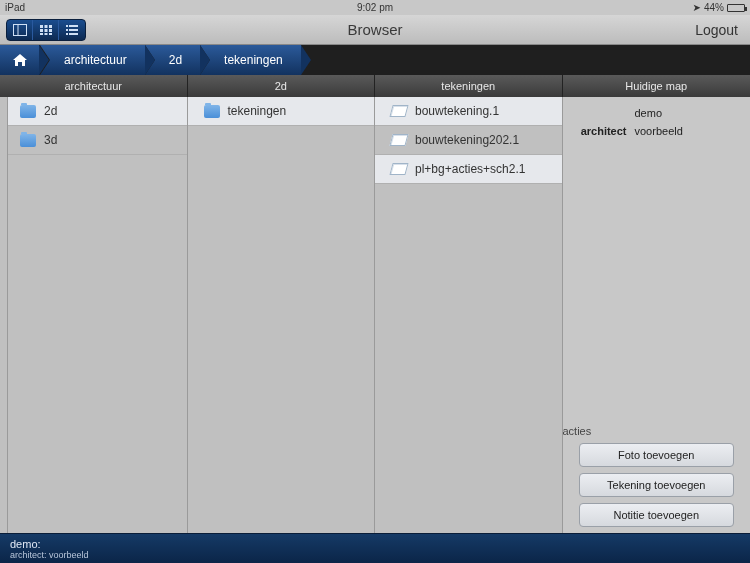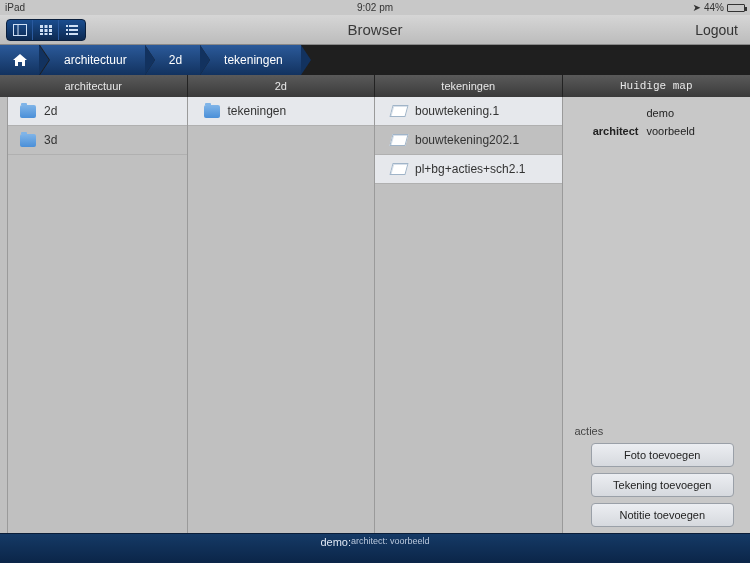--- a/index.html
+++ b/index.html
@@ -28,46 +28,46 @@
   .home-btn { width:40px; height:30px; display:flex; align-items:center; justify-content:center; background: linear-gradient(#2b5a9a,#12325f); border-right:1px solid #0a1f3d; position:relative; }
   .home-btn::after { content:""; position:absolute; right:-10px; top:0; border-top:15px solid transparent; border-bottom:15px solid transparent; border-left:10px solid #12325f; z-index:2;}
   .crumb { height:30px; line-height:30px; padding:0 18px 0 24px; background: linear-gradient(#2b5a9a,#12325f); color:#fff; font-size:12px; position:relative; margin-left:0px;}
   .crumb::before { content:""; position:absolute; left:0; top:0; border-top:15px solid transparent; border-bottom:15px solid transparent; border-left:10px solid #1f1f1f; }
   .crumb::after { content:""; position:absolute; right:-10px; top:0; border-top:15px solid transparent; border-bottom:15px solid transparent; border-left:10px solid #12325f; z-index:2;}
   .crumb:first-of-type::before { border-left-color: transparent; }
 
   
   .col-headers { height:22px; display:flex; }
   .col-h { flex:0 0 187.5px; background: linear-gradient(#5a5a5a,#3a3a3a); color:#e8e8e8; font-size:11px; display:flex; align-items:center; justify-content:center; border-right:1px solid #222;}
-  .col-h:last-child { border-right:none;font-family:Liberation Mono, monospace; }
+  .col-h:last-child { border-right:none; }
 
   
   .columns { display:flex; height: calc(563px - 15px - 30px - 30px - 22px - 30px); }
   .col { flex:0 0 187.5px; background:#c0c0c0; border-right:1px solid #9a9a9a; overflow:hidden; display:flex; flex-direction:column; }
   .col.col-1 { position:relative; }
   .col.col-1::before { content:""; position:absolute; left:0; top:0; bottom:0; width:8px; background:#c0c0c0; box-shadow: -1px 0 0 #9a9a9a inset; }
-  .col.col-4 { border-right:none; background:#c8c8c8;padding-left:12px; }
+  .col.col-4 { border-right:none; background:#c8c8c8; }
 
   .row { height:29px; display:flex; align-items:center; padding:0 8px 0 16px; font-size:12px; color:#333; border-bottom:1px solid #b0b0b0; gap:8px; }
   .row.alt { background:#e6e8ec; }
   .col-1 .row { padding-left:20px; }
   .folder-icon { width:16px; height:13px; background: linear-gradient(#7fb4e8,#4a8fd8); border-radius:2px; flex-shrink:0; position:relative;}
   .folder-icon::before { content:""; position:absolute; top:-2px; left:1px; width:6px; height:2px; background:#7fb4e8; border-radius:1px 1px 0 0;}
   .doc-icon { width:16px; height:12px; background:#fff; border:1px solid #a0b4c8; transform: skewX(-15deg); flex-shrink:0; box-shadow: 1px 1px 0 #d8e0ea inset;}
 
   
   .meta { padding:10px 12px; font-size:11px; color:#222; }
   .meta-row { display:flex; margin-bottom:6px; }
   .meta-label { width:52px; text-align:right; font-weight:bold; margin-right:8px; }
   .spacer { flex:1; }
   .acties-label { text-align:left; font-size:11px; color:#444; margin-bottom:6px;margin-top:8px; }
   .action-btn { margin:0 16px 6px; height:24px; border:1px solid #9aa0a8; border-radius:4px; background:linear-gradient(#eceef2,#d6d9de); font-size:11px; color:#222; display:flex; align-items:center; justify-content:center; }
 
   
-  .footer { height:30px; background: linear-gradient(#153a66,#0b2548); display:flex; flex-direction:row; justify-content:center; padding:2px 10px; border-top:1px solid #0a1d38;}
+  .footer { height:30px; background: linear-gradient(#153a66,#0b2548); display:flex; flex-direction:column; justify-content:center; padding:2px 10px; border-top:1px solid #0a1d38;}
   .footer-line1 { color:#e0e8f4; font-size:11px; line-height:12px; }
   .footer-line2 { color:#b8c6da; font-size:9px; line-height:10px; }
 </style>
 </head>
 <body>
 
 <div class="status-bar">
   <span class="status-left">iPad</span>
   <span class="status-center">9:02 pm</span>
   <span class="status-right">

